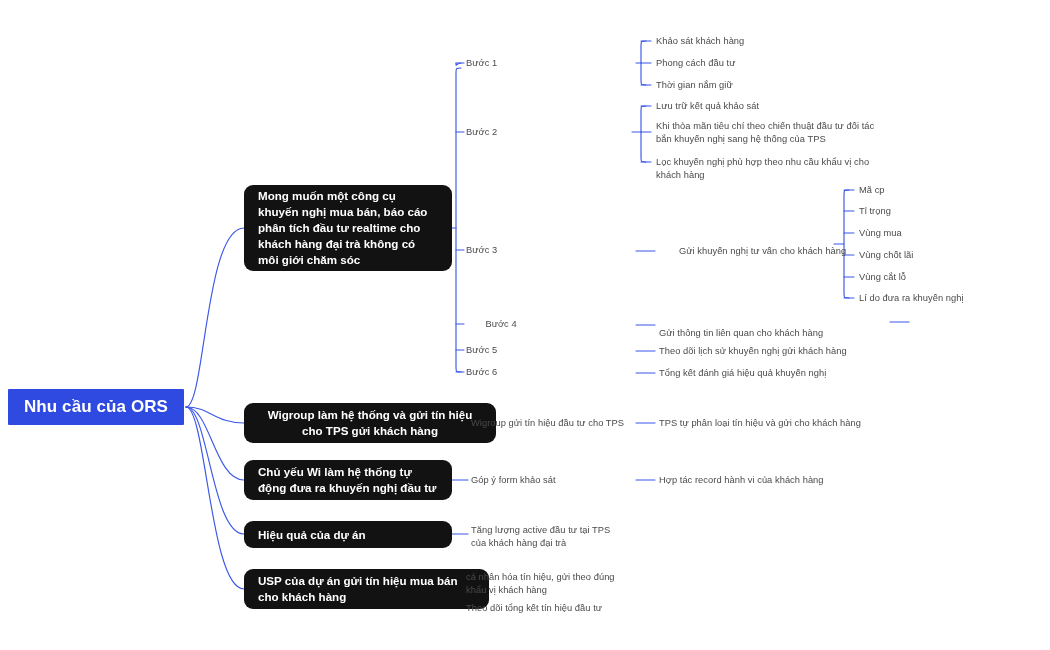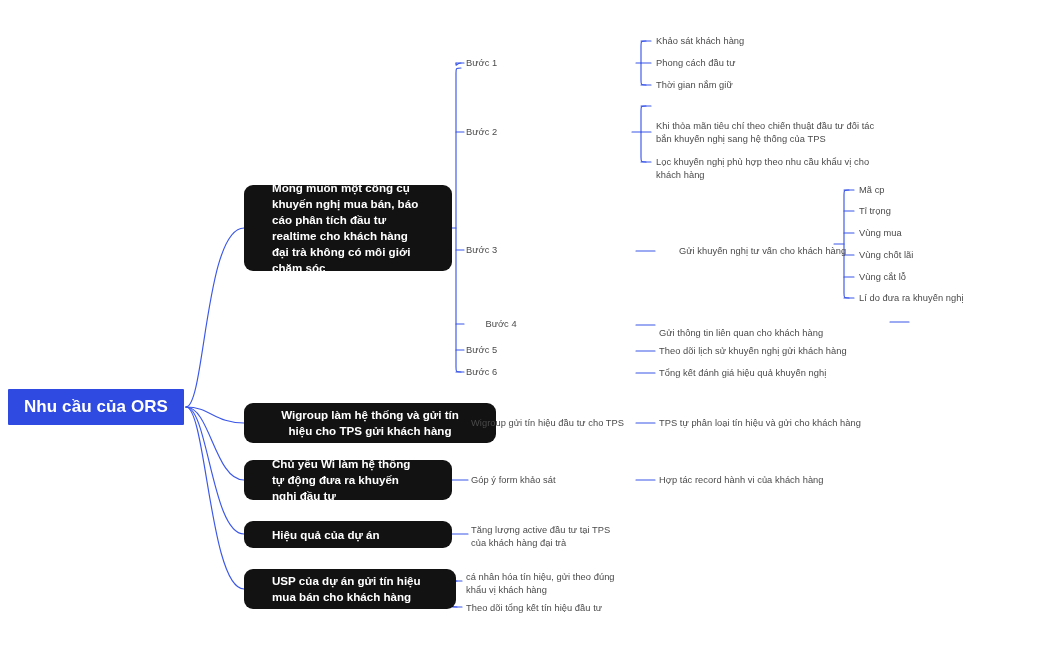--- a/index.html
+++ b/index.html
@@ -18,21 +18,21 @@
     background:#2f4ae0;border-radius:1px;
     display:flex;align-items:center;justify-content:center;
     color:#ffffff;font-size:17px;font-weight:700;letter-spacing:.1px;
     white-space:nowrap;
   }
 
   
   .topic{
     background:#121212;border-radius:9px;color:#ffffff;
     font-size:11.6px;font-weight:700;line-height:1.38;
-    padding:9px 28px;display:flex;align-items:center;
+    padding:9px 14px;display:flex;align-items:center;
     box-sizing:border-box;
   }
   .topic span{display:block;}
 
   
   .leaf{
     color:#4a4a4a;font-size:9.3px;line-height:1.45;
     font-weight:400;letter-spacing:.05px;
   }
   .leaf.step{color:#4a4a4a;}
@@ -118,35 +118,36 @@
   </div>
 
   <div class="node topic" style="left:244px;top:460px;width:208px;height:40px;justify-content:center;">
     <span>Chủ yếu Wi làm hệ thống tự động đưa ra khuyến nghị đầu tư</span>
   </div>
 
   <div class="node topic" style="left:244px;top:521px;width:208px;height:27px;">
     <span>Hiệu quả của dự án</span>
   </div>
 
-  <div class="node topic" style="left:244px;top:569px;width:212px;height:40px;">
+  <div class="node topic" style="left:244px;top:569px;width:245px;height:40px;">
     <span>USP của dự án gửi tín hiệu mua bán cho khách hàng</span>
   </div>
 
   <div class="node leaf step" style="left:466px;top:57px;width:70px;">Bước 1</div>
   <div class="node leaf step" style="left:466px;top:126px;width:70px;">Bước 2</div>
   <div class="node leaf step" style="left:466px;top:244px;width:70px;">Bước 3</div>
   <div class="node leaf step" style="left:466px;top:318px;width:70px;text-align:center;">Bước 4</div>
   <div class="node leaf step" style="left:466px;top:344px;width:70px;">Bước 5</div>
   <div class="node leaf step" style="left:466px;top:366px;width:70px;">Bước 6</div>
 
   <div class="node leaf" style="left:656px;top:35px;width:200px;">Khảo sát khách hàng</div>
   <div class="node leaf" style="left:656px;top:57px;width:200px;">Phong cách đầu tư</div>
   <div class="node leaf" style="left:656px;top:79px;width:200px;">Thời gian nắm giữ</div>
 
+  <div class="node leaf" style="left:656px;top:100px;width:230px;">Lưu trữ kết quả khảo sát</div>
   <div class="node leaf" style="left:656px;top:120px;width:232px;">Khi thỏa mãn tiêu chí theo chiến thuật đầu tư đối tác bắn khuyến nghị sang hệ thống của TPS</div>
   <div class="node leaf" style="left:656px;top:156px;width:225px;">Lọc khuyến nghị phù hợp theo nhu cầu khẩu vị cho khách hàng</div>
 
   <div class="node leaf" style="left:659px;top:245px;width:200px;margin-left:20px;">Gửi khuyến nghị tư vấn cho khách hàng</div>
 
   <div class="node leaf" style="left:859px;top:184px;width:180px;">Mã cp</div>
   <div class="node leaf" style="left:859px;top:205px;width:180px;">Tỉ trọng</div>
   <div class="node leaf" style="left:859px;top:227px;width:180px;">Vùng mua</div>
   <div class="node leaf" style="left:859px;top:249px;width:180px;">Vùng chốt lãi</div>
   <div class="node leaf" style="left:859px;top:271px;width:180px;">Vùng cắt lỗ</div>

